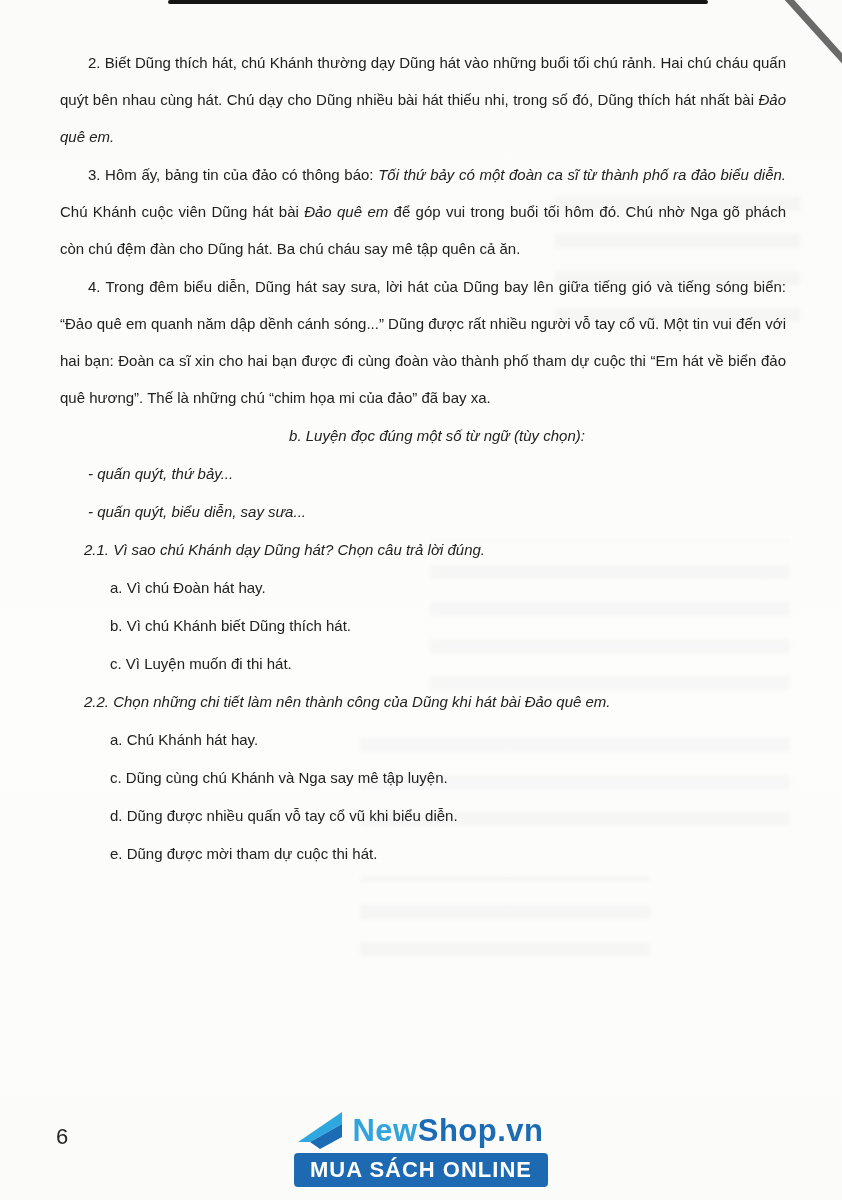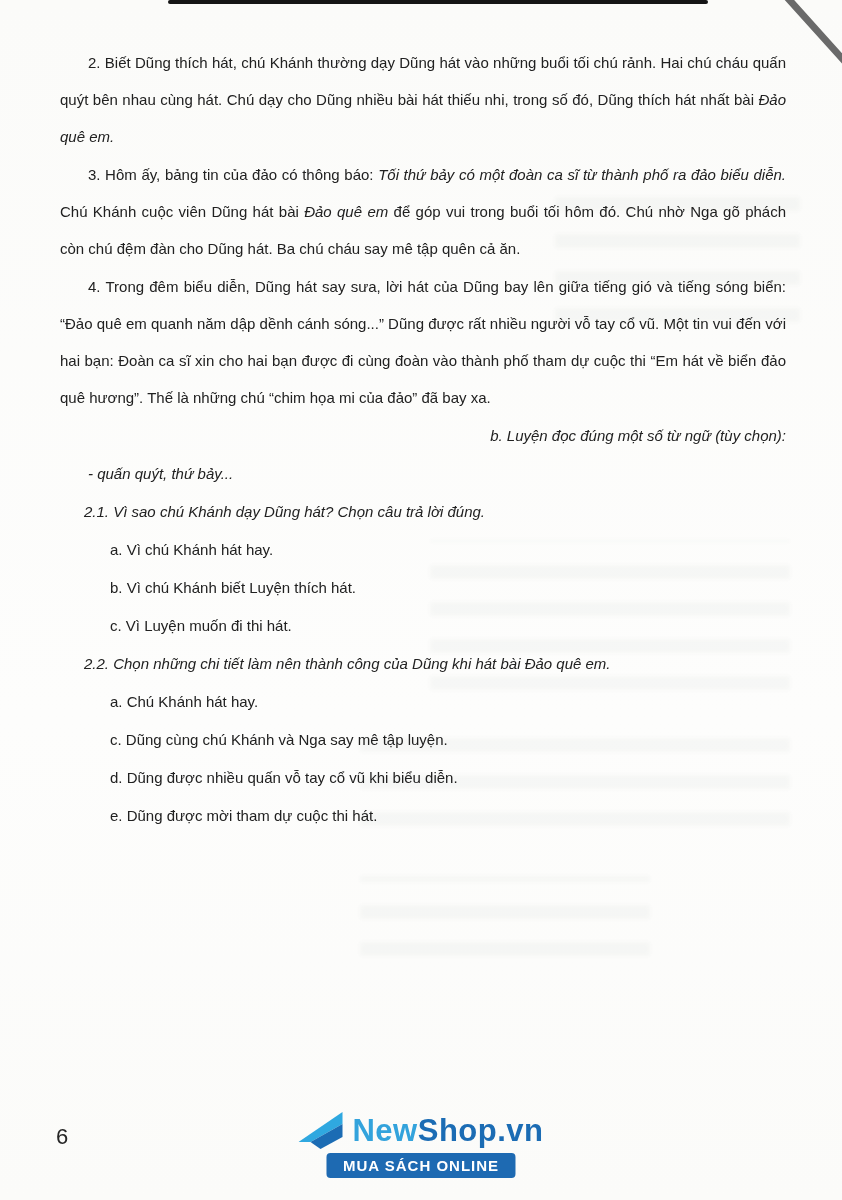--- a/index.html
+++ b/index.html
@@ -41,21 +41,21 @@
   
   .content {
     position: absolute;
     top: 44px; left: 60px; width: 726px;
     font-size: 15px;
     line-height: 37px;
     text-align: justify;
   }
   .content p { margin: 0 0 1px 0; }
   .body-para   { text-indent: 28px; }
-  .note-line   { margin-left: 28px !important; font-style: italic; text-align: right; }
+  .note-line   { margin-left: 28px !important; font-style: italic; text-align: center; }
   .dash-line   { margin-left: 28px !important; font-style: italic; text-align: left; }
   .heading     { font-weight: 700; text-align: left; }
   .question    { margin-left: 24px !important; font-style: italic; }
   .option      { margin-left: 50px !important; text-align: left; }
   .it { font-style: italic; }
   .bd { font-weight: 700; }
 
   
   .page-number {
     position: absolute; left: 56px; top: 1124px;
@@ -64,21 +64,21 @@
   .footer-logo {
     position: absolute; left: 50%; top: 1112px; transform: translateX(-50%);
     display: flex; flex-direction: column; align-items: center; gap: 3px;
   }
   .brand-row { display: flex; align-items: center; gap: 8px; }
   .brand-text { font-size: 31px; font-weight: 700; letter-spacing: .5px; }
   .brand-first { color: #33a3dc; }
   .brand-rest  { color: #1b6cb4; }
   .brand-banner {
     background: #1e6ab2; color: #ffffff;
-    font-size: 15px; font-weight: 700; letter-spacing: 1px;
+    font-size: 22px; font-weight: 700; letter-spacing: 1px;
     padding: 4px 16px; border-radius: 4px; white-space: nowrap;
   }
 </style>
 </head>
 <body>
 
 <div class="page">
 
   <div class="scan-line-top"></div>
   <div class="scan-corner-mark"></div>
@@ -86,23 +86,24 @@
   <div class="bleed b2"></div>
   <div class="bleed b3"></div>
   <div class="bleed b4"></div>
 
   <div class="content">
       <p class="body-para"><span>2. Biết Dũng thích hát, chú Khánh thường dạy Dũng hát vào những buổi tối chú rảnh. Hai chú cháu quấn quýt bên nhau cùng hát. Chú dạy cho Dũng nhiều bài hát thiếu nhi, trong số đó, Dũng thích hát nhất bài </span><span class="it">Đảo quê em.</span></p>
       <p class="body-para"><span>3. Hôm ấy, bảng tin của đảo có thông báo: </span><span class="it">Tối thứ bảy có một đoàn ca sĩ từ thành phố ra đảo biểu diễn.</span><span> Chú Khánh cuộc viên Dũng hát bài </span><span class="it">Đảo quê em</span><span> để góp vui trong buổi tối hôm đó. Chú nhờ Nga gõ phách còn chú đệm đàn cho Dũng hát. Ba chú cháu say mê tập quên cả ăn.</span></p>
       <p class="body-para"><span>4. Trong đêm biểu diễn, Dũng hát say sưa, lời hát của Dũng bay lên giữa tiếng gió và tiếng sóng biển: “Đảo quê em quanh năm dập dềnh cánh sóng...” Dũng được rất nhiều người vỗ tay cổ vũ. Một tin vui đến với hai bạn: Đoàn ca sĩ xin cho hai bạn được đi cùng đoàn vào thành phố tham dự cuộc thi “Em hát về biển đảo quê hương”. Thế là những chú “chim họa mi của đảo” đã bay xa.</span></p>
       <p class="note-line"><span class="it">b. Luyện đọc đúng một số từ ngữ (tùy chọn):</span></p>
       <p class="dash-line"><span class="it">- quấn quýt, thứ bảy...</span></p>
+      <p class="dash-line"><span class="it">- quấn quýt, biểu diễn, say sưa...</span></p>
       <p class="question"><span class="it">2.1. Vì sao chú Khánh dạy Dũng hát? Chọn câu trả lời đúng.</span></p>
-      <p class="option"><span>a. Vì chú Khánh hát hay.</span></p>
-      <p class="option"><span>b. Vì chú Khánh biết Luyện thích hát.</span></p>
+      <p class="option"><span>a. Vì chú Đoàn hát hay.</span></p>
+      <p class="option"><span>b. Vì chú Khánh biết Dũng thích hát.</span></p>
       <p class="option"><span>c. Vì Luyện muốn đi thi hát.</span></p>
       <p class="question"><span class="it">2.2. Chọn những chi tiết làm nên thành công của Dũng khi hát bài Đảo quê em.</span></p>
       <p class="option"><span>a. Chú Khánh hát hay.</span></p>
       <p class="option"><span>c. Dũng cùng chú Khánh và Nga say mê tập luyện.</span></p>
       <p class="option"><span>d. Dũng được nhiều quấn vỗ tay cổ vũ khi biểu diễn.</span></p>
       <p class="option"><span>e. Dũng được mời tham dự cuộc thi hát.</span></p>
     </div>
 
   <div class="page-number">6</div>
 

